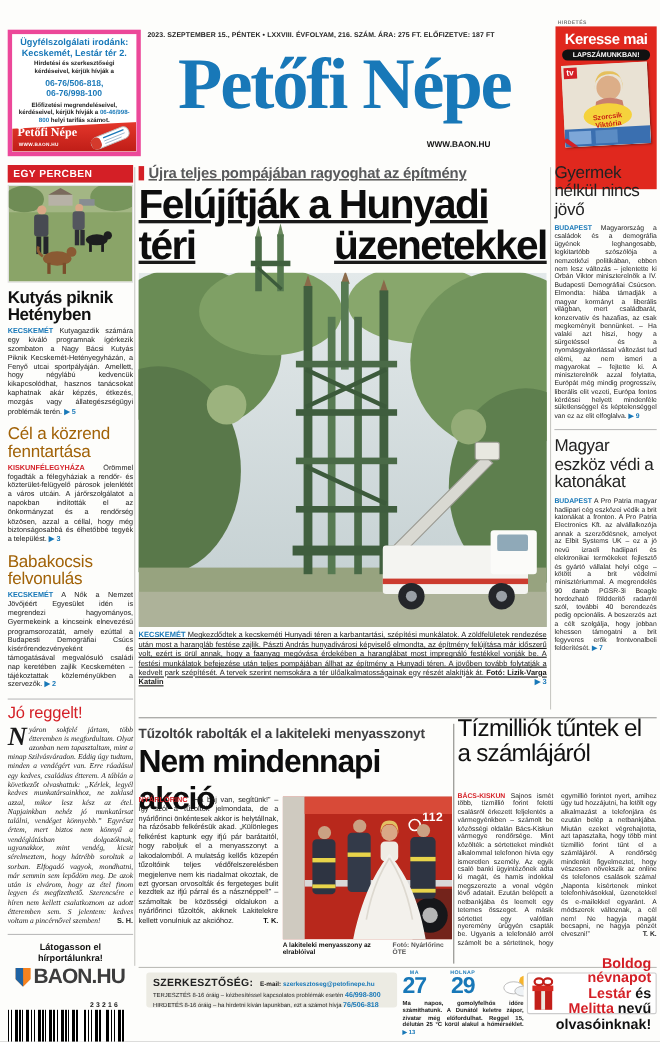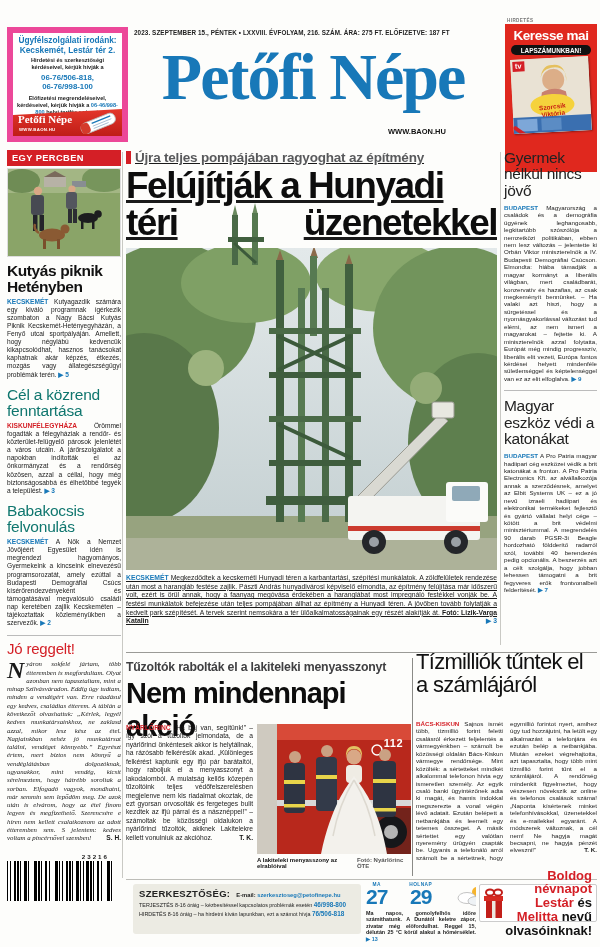--- a/index.html
+++ b/index.html
@@ -5,21 +5,21 @@
   * { margin:0; padding:0; box-sizing:border-box; }
   body { background:#9a9a9a; font-family:"Liberation Sans", sans-serif; }
   #page { position:relative; width:600px; height:947px; background:#fdfdfb; margin:0 auto; overflow:hidden; color:#1a1a1a; }
 
   .blue { color:#1878b8; }
   .red  { color:#d41f26; }
   .pm   { color:#1878b8; font-weight:bold; white-space:nowrap; }
   .fr   { float:right; }
 
   
-  .service-ad { position:absolute; left:7px; top:27px; width:121px; height:115px; border:6px solid #ec4899; background:#fff; text-align:center; overflow:hidden; }
+  .service-ad { position:absolute; left:7px; top:27px; width:121px; height:115px; border:4px solid #ec4899; background:#fff; text-align:center; overflow:hidden; }
   .sa-title { color:#1878b8; font-weight:bold; font-size:8.3px; line-height:1.15; padding-top:3px; }
   .sa-text  { font-size:5.6px; font-weight:bold; line-height:1.25; margin-top:2px; color:#222; }
   .sa-phone { color:#1878b8; font-weight:bold; font-size:7.8px; line-height:1.2; margin-top:2px; }
   .sa-text2 { font-size:5.6px; font-weight:bold; line-height:1.3; margin-top:3px; padding:0 3px; color:#222; }
   .sa-band  { position:absolute; bottom:0; left:0; width:100%; height:27px; background:linear-gradient(180deg,#e4372b,#bf1d17); clip-path:polygon(0 22%,100% 0,100% 100%,0 100%); }
   .sa-brand { position:absolute; left:5px; bottom:11px; color:#fff; font-family:"Liberation Serif", serif; font-weight:bold; font-size:11px; }
   .sa-brand-site { position:absolute; left:6px; bottom:4px; color:#fff; font-size:4.3px; font-weight:bold; letter-spacing:.3px; }
   .sa-roll { position:absolute; right:2px; bottom:2px; }
 
   .dateline { position:absolute; left:134px; top:29px; width:340px; font-size:6.3px; font-weight:bold; color:#222; letter-spacing:.1px; }
@@ -41,21 +41,21 @@
   .vr2 { left:500px; top:152px; height:493px; }
   .vr3 { left:412px; top:658px; height:218px; background:#8a8a86; }
   .hr-mid { position:absolute; left:126px; top:652px; width:471px; height:1px; background:#9a9a96; }
   .hr-foot { position:absolute; left:126px; top:879px; width:471px; height:1px; background:#bdbdb8; }
 
   
   .sidebar { position:absolute; left:7px; top:150px; width:114px; }
   .banner { background:#d41f26; color:#fff; font-weight:bold; font-size:9.3px; letter-spacing:.4px; padding:3px 0 3px 5px; }
   .dog-photo { margin-top:2px; border:1px solid #ddd; line-height:0; }
   .head-bold { font-size:15.5px; font-weight:bold; line-height:1.02; letter-spacing:-.4px; margin:6px 0 3px; color:#111; }
-  .head-light { font-size:15.5px; font-weight:normal; line-height:1.04; letter-spacing:-.2px; margin:8px 0 3px; color:#0f766e; }
+  .head-light { font-size:15.5px; font-weight:normal; line-height:1.04; letter-spacing:-.2px; margin:8px 0 3px; color:#a16207; }
   .small { font-size:6.6px; line-height:1.23; text-align:justify; }
   .tag-blue { color:#1878b8; font-weight:bold; }
   .tag-red  { color:#d41f26; font-weight:bold; }
   .greeting { border-top:1px solid #bbb; margin-top:8px; padding-top:4px; }
   .head-red { color:#d41f26; font-size:15px; font-weight:normal; letter-spacing:-.2px; margin-bottom:3px; }
   .serif { font-family:"Liberation Serif", serif; font-style:italic; font-size:6.8px; line-height:1.22; text-align:justify; }
   .dropcap { float:left; font-size:24px; line-height:.78; font-weight:bold; padding:1px 2px 0 0; }
   .author { float:right; font-style:normal; font-weight:bold; font-family:"Liberation Sans", sans-serif; font-size:6.6px; }
   .portal { border-top:1px solid #bbb; margin-top:6px; padding-top:6px; text-align:center; }
   .portal-text { font-size:8.3px; font-weight:bold; color:#111; }
@@ -91,21 +91,21 @@
   .scam-body { position:absolute; left:416px; top:720px; width:181px; height:158px; overflow:hidden;
     column-count:2; column-gap:7px; font-size:6.2px; line-height:1.2; text-align:justify; }
 
   
   .rightcol { position:absolute; left:504px; top:150px; width:93px; }
   .rc-head { font-size:15.5px; font-weight:normal; line-height:1.05; letter-spacing:-.3px; color:#222; margin-bottom:5px; }
   .rc-body { font-size:6.2px; line-height:1.2; text-align:justify; }
   .rc-sep { border-top:1px solid #bbb; margin:8px 0 7px; }
 
   
-  .editorial-box { position:absolute; left:133px; top:884px; width:228px; height:50px; background:#ecebe3; border-radius:3px; padding:4px 6px 0; }
+  .editorial-box { position:absolute; left:133px; top:884px; width:228px; height:32px; background:#ecebe3; border-radius:3px; padding:4px 6px 0; }
   .ed-row1 { display:flex; align-items:baseline; gap:6px; }
   .ed-label { font-size:9.5px; font-weight:bold; letter-spacing:.3px; color:#222; }
   .ed-email { font-size:5.8px; font-weight:bold; }
   .ed-line { font-size:5.4px; margin-top:2.2px; color:#222; }
   .ed-line b { font-size:6.4px; }
 
   .weather { position:absolute; left:366px; top:882px; width:110px; }
   .w-top { display:flex; align-items:flex-end; gap:22px; }
   .w-day { text-align:center; }
   .w-label { display:block; font-size:4.8px; font-weight:bold; color:#1878b8; letter-spacing:.4px; }
@@ -249,20 +249,30 @@
     </p>
 
     <div class="greeting">
       <h2 class="head-red">Jó reggelt!</h2>
       <p class="serif">
         <span class="dropcap">N</span><span>yáron sokfelé jártam, több étteremben is megfordultam. Olyat azonban nem tapasztaltam, mint a minap Szilvásváradon. Eddig úgy tudtam, minden a vendégért van. Erre ráadásul egy kedves, családias étterem. A táblán a következőt olvashattuk: „Kérlek, legyél kedves munkatársainkhoz, ne zaklasd azzal, mikor lesz kész az étel. Napjainkban nehéz jó munkatársat találni, vendéget könnyebb.” Egyrészt értem, mert biztos nem könnyű a vendéglátásban dolgozóknak, ugyanakkor, mint vendég, kicsit sérelmeztem, hogy hátrébb soroltak a sorban. Elfogadó vagyok, mondhatni, már semmin sem lepődöm meg. De azok után is elvárom, hogy az étel finom legyen és megfizethető. Szerencsére e híren nem kellett csalatkoznom az adott étteremben sem. S jelentem: kedves voltam a pincérnővel szemben!</span>
         <b class="author">S. H.</b>
       </p>
     </div>
 
+    <div class="portal">
+      <div class="portal-text">Látogasson el hírportálunkra!</div>
+      <div class="portal-logo-row">
+        <svg width="14" height="17">
+          <polygon points="0,0 14,0 14,10 7,17 0,10" fill="#f5821f"></polygon>
+          <path d="M0,0 H7 V17 L0,10 Z" fill="#1e63a4"></path>
+        </svg>
+        <span class="portal-logo">BAON.HU</span>
+      </div>
+    </div>
 
     <div class="barcode-block">
       <div class="bc-top">23216</div>
       <div class="bc-bars"></div>
 
     </div>
   </aside>
 
   <section class="center">
     <div class="lead-kicker">

